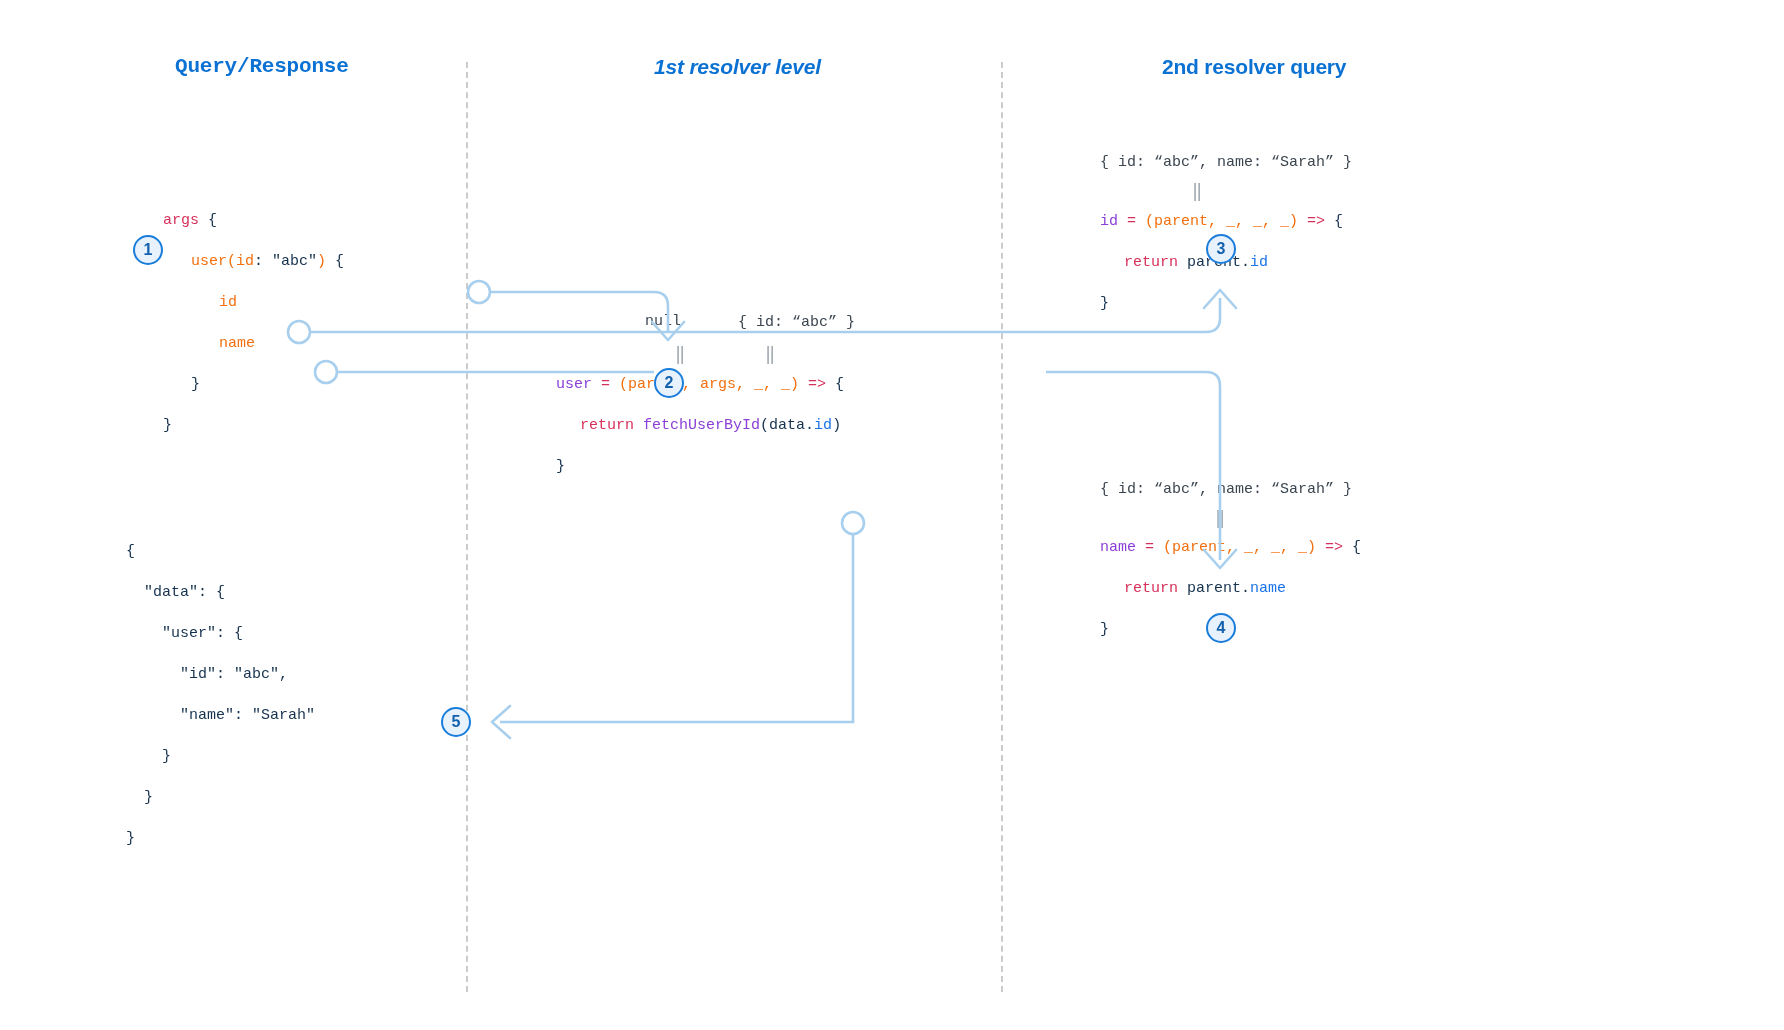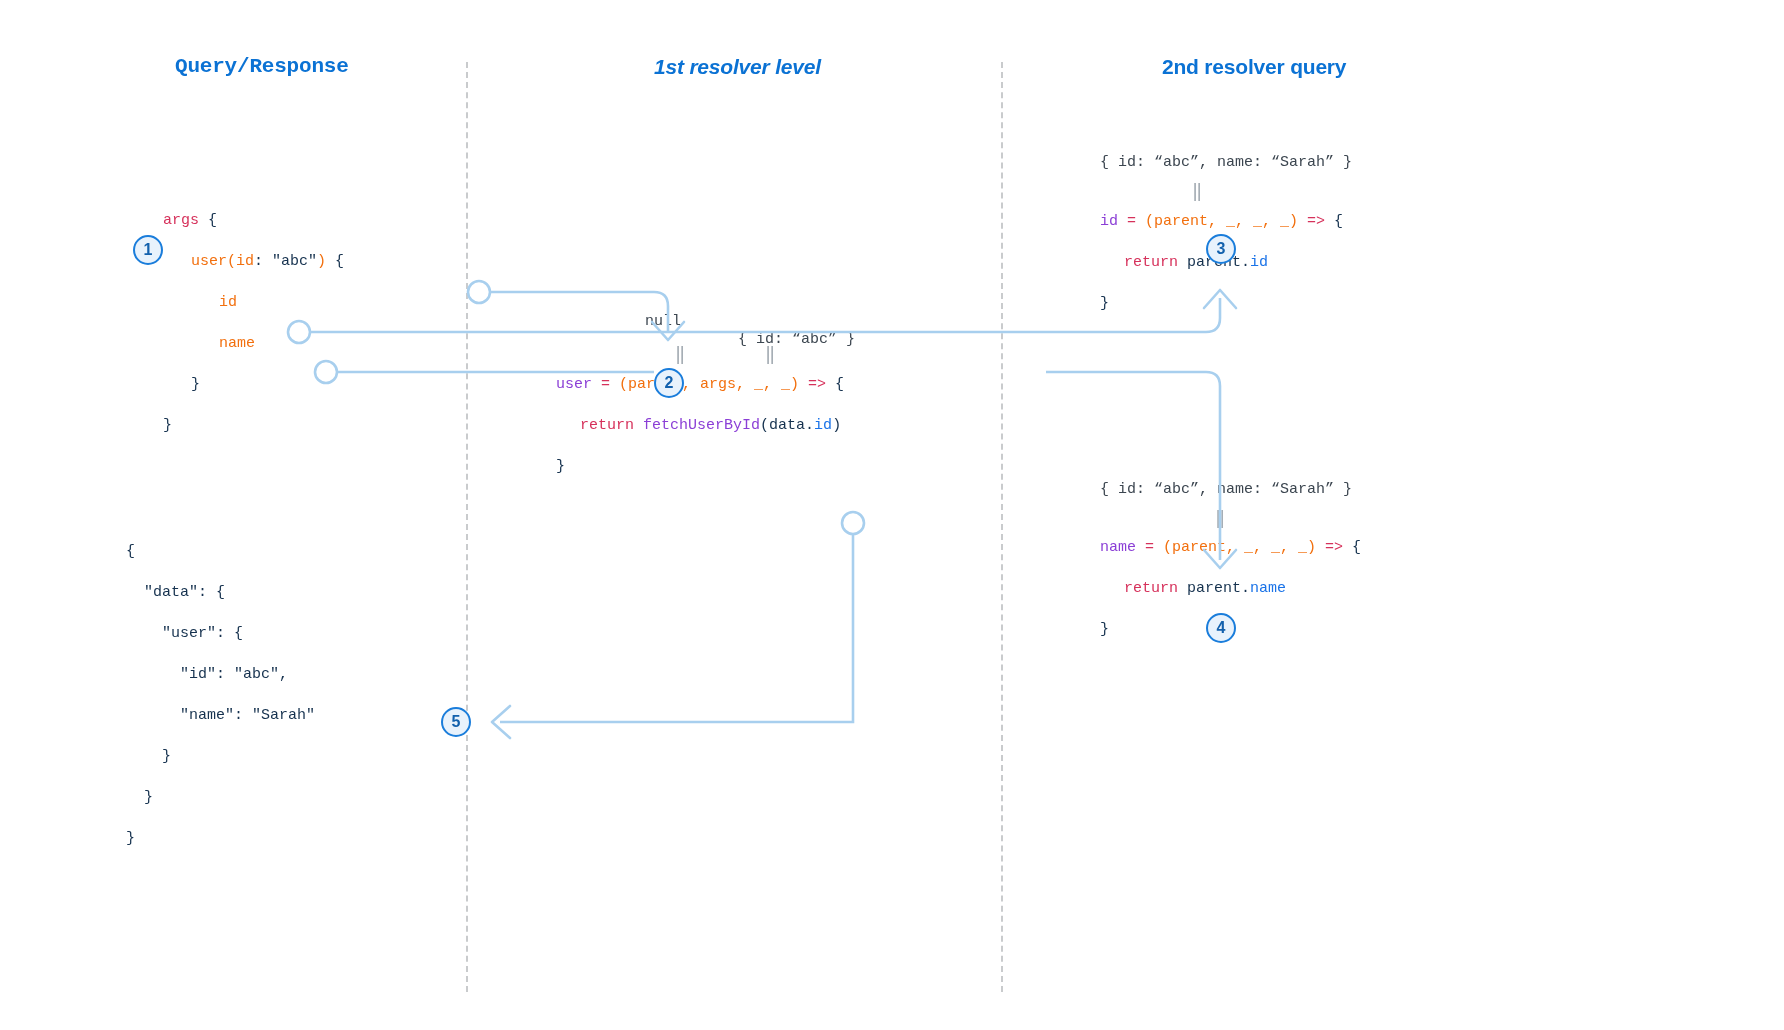--- a/index.html
+++ b/index.html
@@ -86,21 +86,21 @@
   <div class="code jsonblk" style="left:126px;top:531px;"><span>{</span>
 <span>  "data": {</span>
 <span>    "user": {</span>
 <span>      "id": "abc",</span>
 <span>      "name": "Sarah"</span>
 <span>    }</span>
 <span>  }</span>
 <span>}</span></div>
 
   <div class="code val" style="left:645px;top:305px;line-height:34px;">null</div>
-  <div class="code val" style="left:738px;top:323px;line-height:34px;">{ id: “abc” }</div>
+  <div class="code val" style="left:738px;top:306px;line-height:34px;">{ id: “abc” }</div>
   <div class="eqmark" style="left:675px;top:346px;">‖</div>
   <div class="eqmark" style="left:765px;top:346px;">‖</div>
 
   <div class="code" style="left:556px;top:364px;"><span class="fn">user</span><span class="kw"> = </span><span class="paren">(</span><span class="param">parent, args, _, _</span><span class="paren">)</span><span class="kw"> =&gt; </span><span class="brace">{</span>
 <span style="display:inline-block;width:24px;"></span><span class="kw">return</span> <span class="fn">fetchUserById</span><span class="brace">(</span><span class="plain">data</span><span class="plain">.</span><span class="prop">id</span><span class="brace">)</span>
 <span class="brace">}</span></div>
 
   <div class="code val" style="left:1100px;top:146px;line-height:34px;">{ id: “abc”, name: “Sarah” }</div>
   <div class="eqmark" style="left:1192px;top:183px;">‖</div>
 

